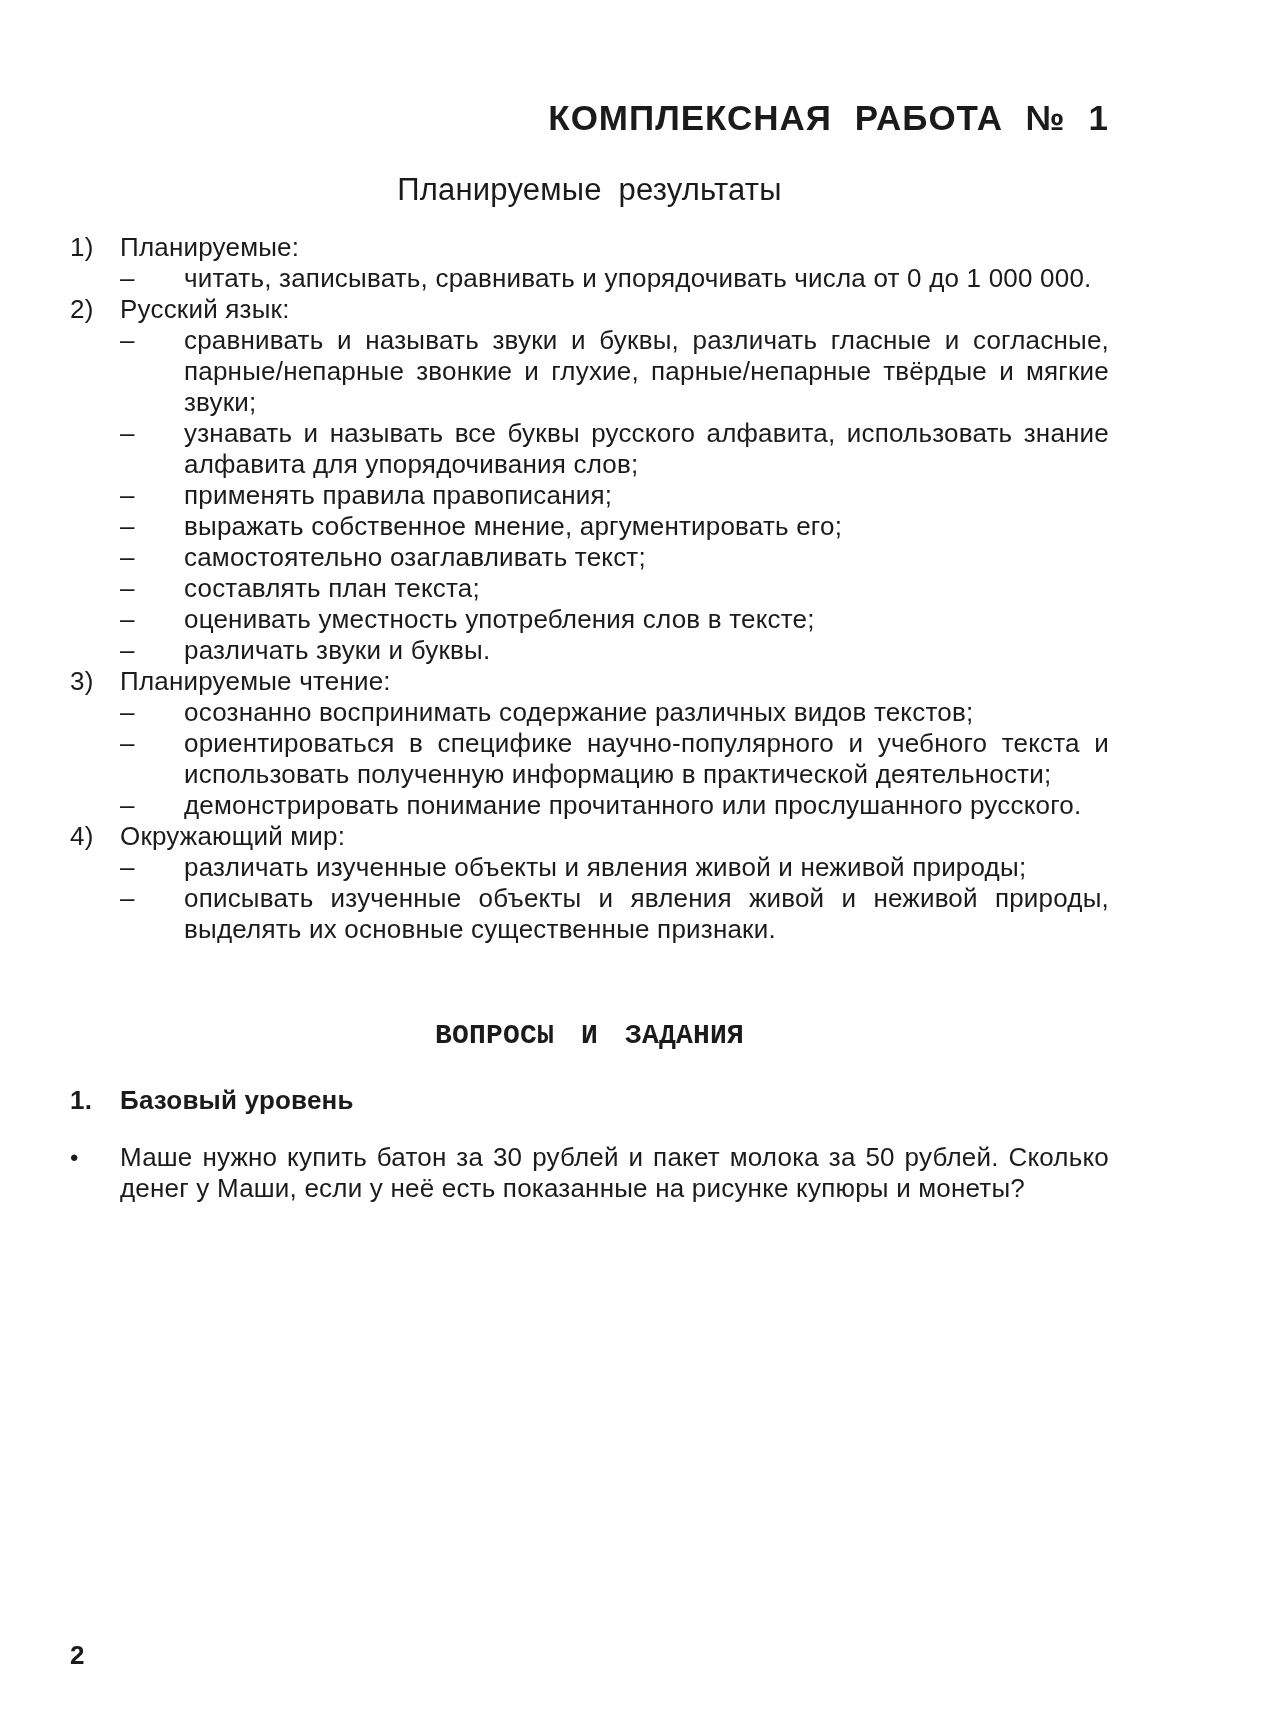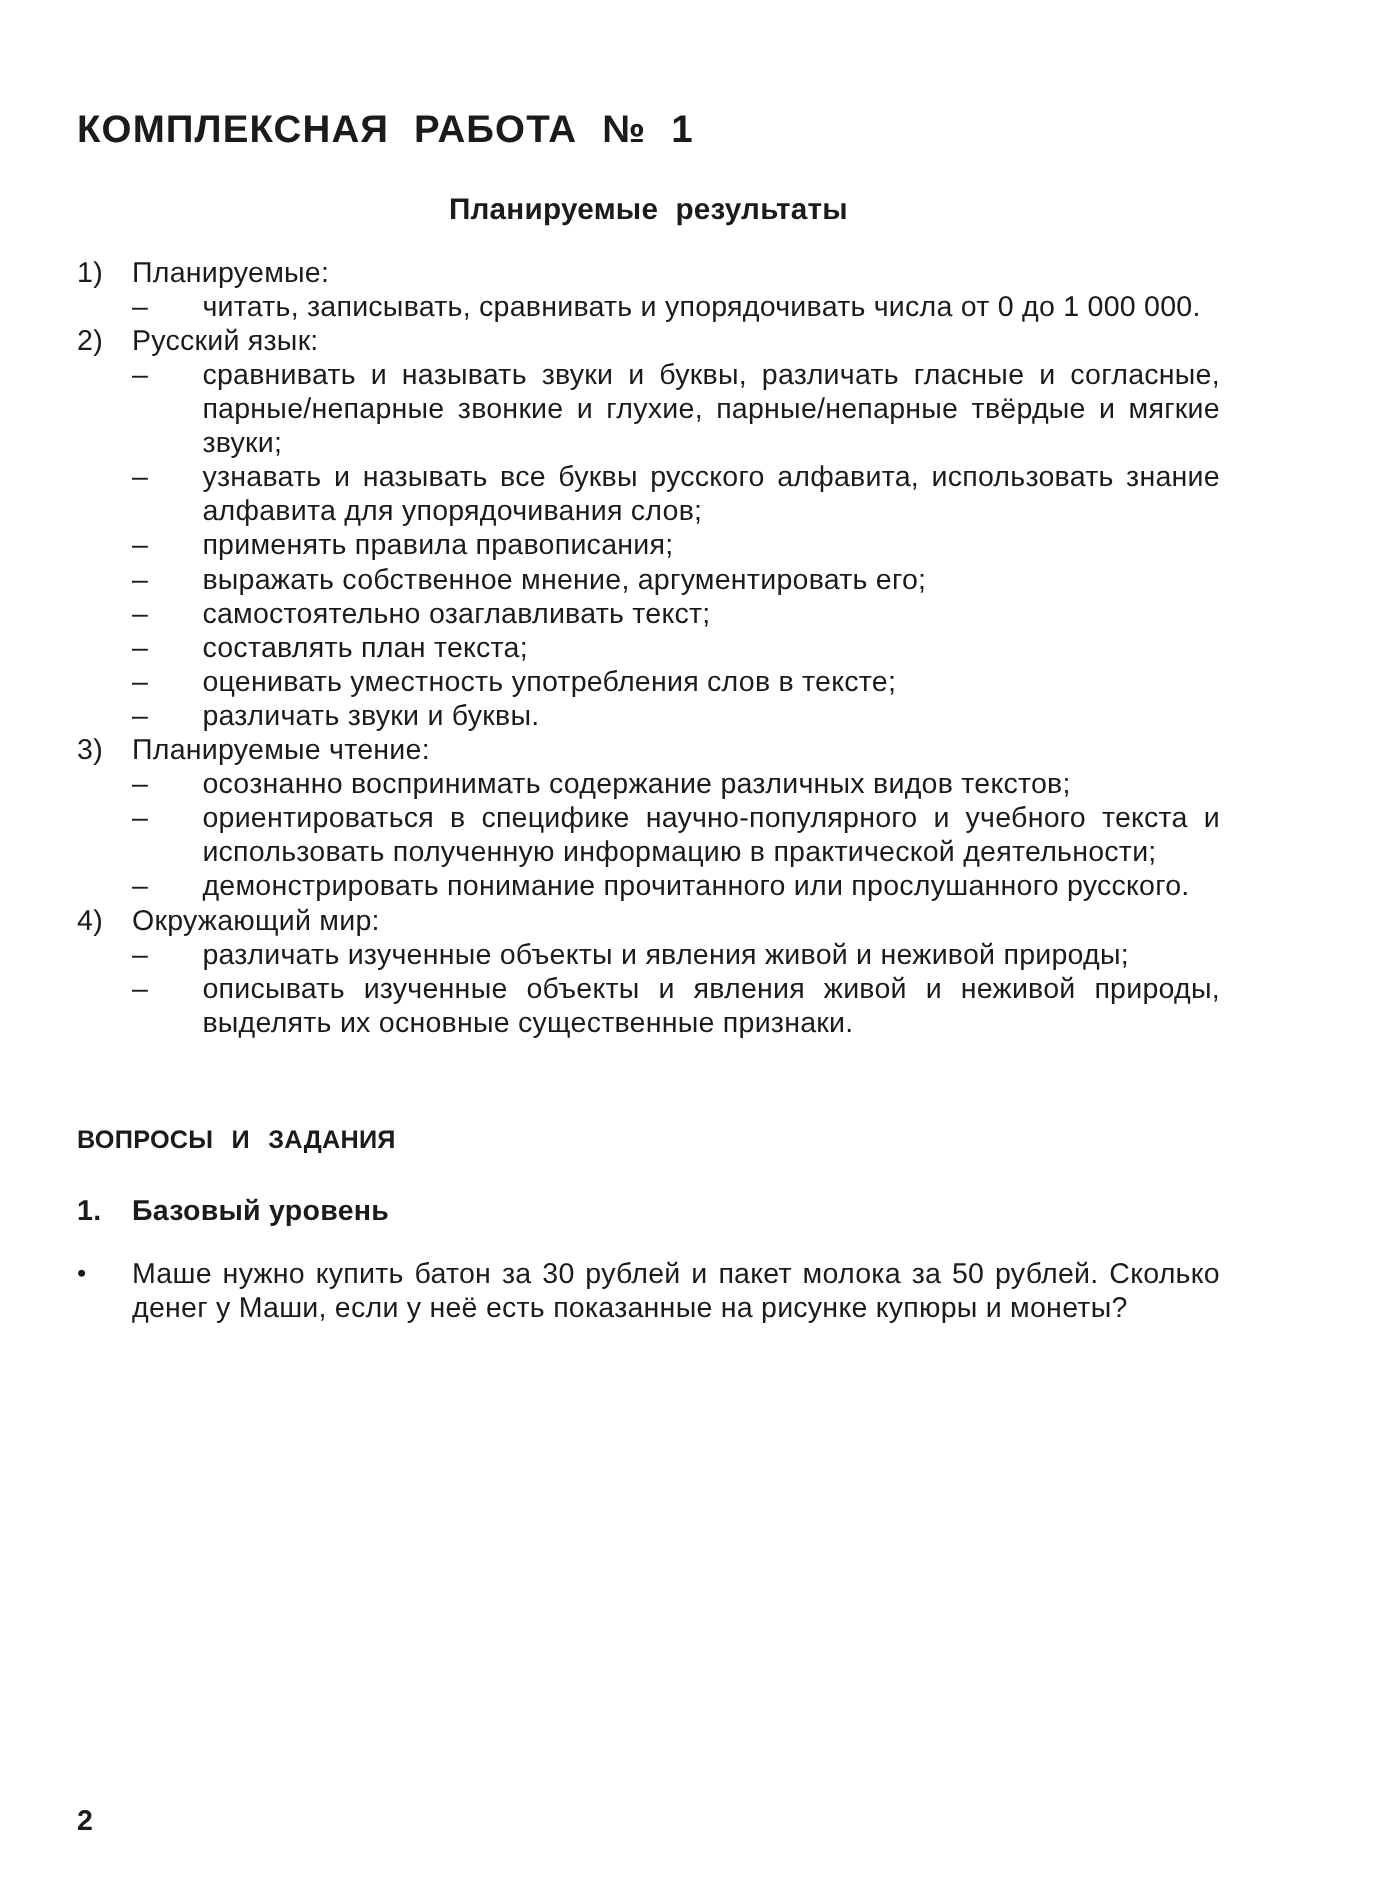--- a/index.html
+++ b/index.html
@@ -14,33 +14,33 @@
     box-sizing: border-box;
     padding: 98px 160px 0 70px;
     background: #ffffff;
     color: #1b1b1b;
     font-family: "Liberation Sans", "DejaVu Sans", sans-serif;
     font-size: 26px;
     line-height: 31px;
     letter-spacing: 0.2px;
   }
   .title {
-    text-align: left;
+    text-align: right;
     font-size: 35px;
     line-height: 40px;
     font-weight: bold;
     letter-spacing: 1px;
     word-spacing: 12px;
     margin: 0 0 36px 0;
   }
   .subtitle {
     text-align: center;
-    font-size: 27px;
+    font-size: 31px;
     line-height: 32px;
-    font-weight: bold;
+    font-weight: normal;
     word-spacing: 8px;
     margin: 0 0 26px 0;
   }
   .section { margin: 0; }
   .section-head {
     display: flex;
     align-items: flex-start;
   }
   .num {
     flex: 0 0 50px;
@@ -57,25 +57,27 @@
   }
   .dash {
     flex: 0 0 30px;
   }
   .sub-text {
     flex: 1;
     text-align: justify;
     margin-left: 34px;
   }
   .questions-heading {
-    font-size: 23px;
+    text-align: center;
+    font-size: 28px;
     line-height: 34px;
     font-weight: bold;
     word-spacing: 10px;
     margin: 74px 0 32px 0;
+    font-family: Liberation Mono, monospace;
   }
   .level {
     display: flex;
     font-weight: bold;
     margin: 0 0 26px 0;
   }
   .task {
     display: flex;
   }
   .task-bullet {

